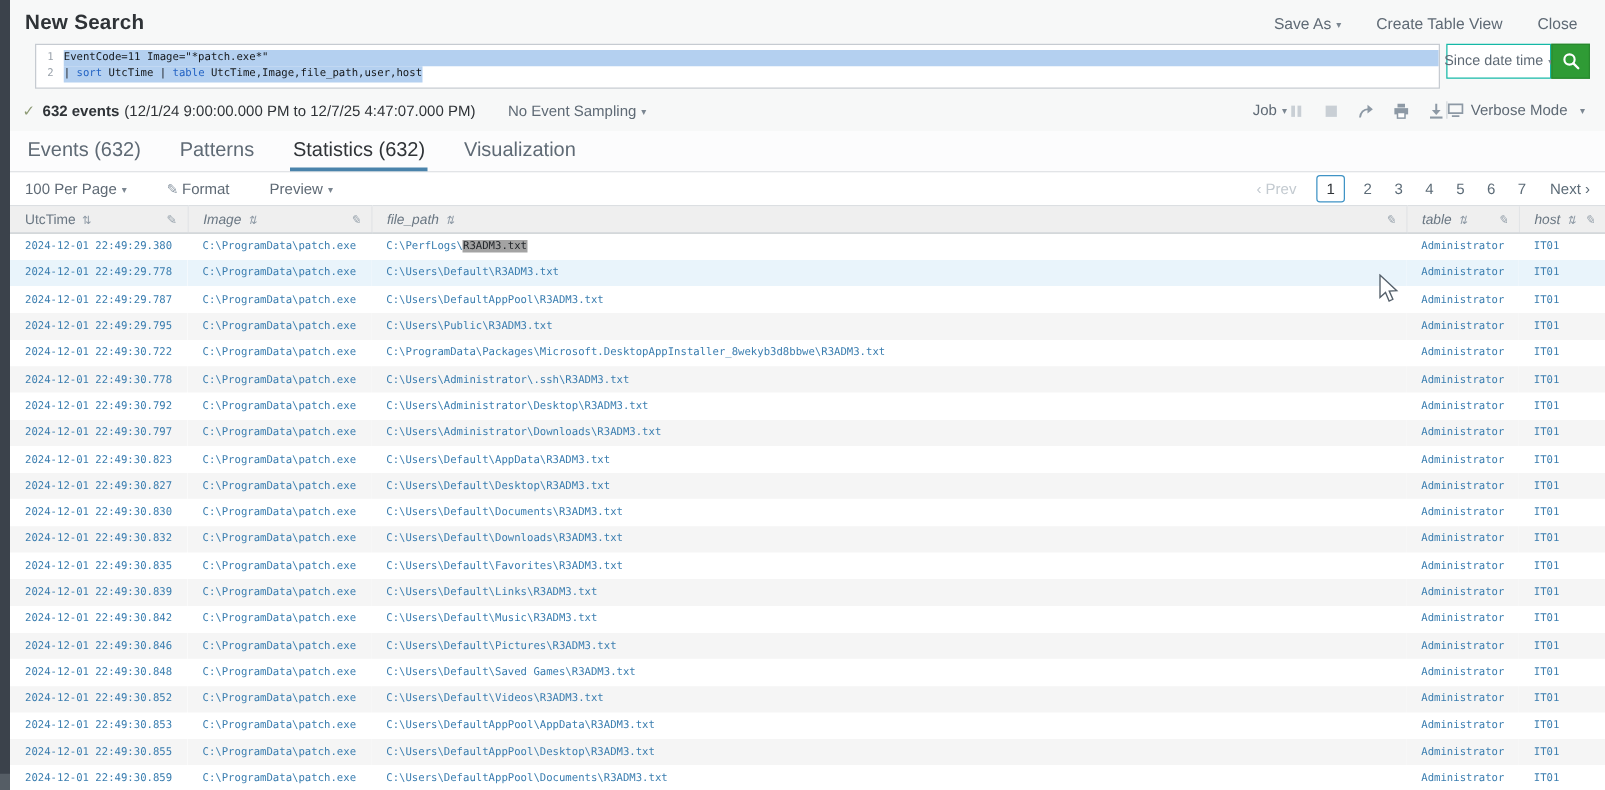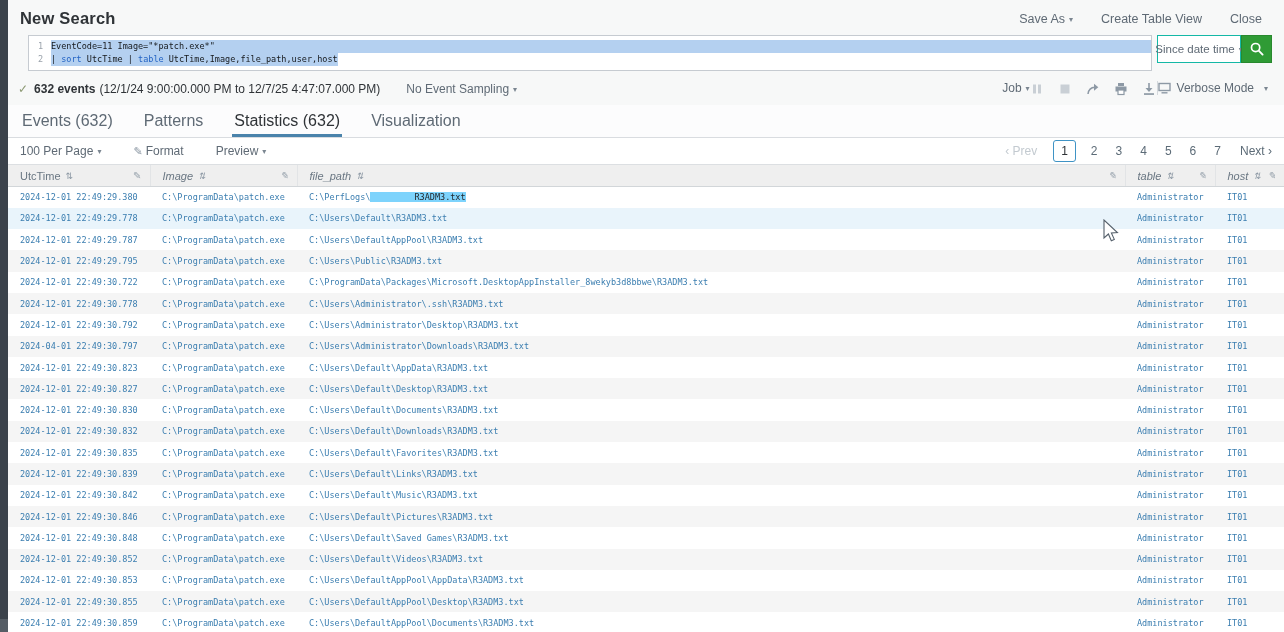--- a/index.html
+++ b/index.html
@@ -69,21 +69,21 @@
   th { background:#efefef; border-top:1px solid #dcdfe2; border-bottom:1px solid #d2d6d9;
     height:22px; font-size:11px; font-weight:normal; color:#697682; text-align:left; padding:0 8px 0 12px; }
   th + th { border-left:1px solid #e2e4e6;font-style:italic; }
   .th-inner { display:flex; align-items:center; }
   .sort { font-size:9px; color:#8b97a3; margin-left:5px; }
   .th-pencil { margin-left:auto; color:#98a3ad; font-size:10px; cursor:pointer; }
   td { height:21.3px; padding:0 8px 0 12px; font-family:"DejaVu Sans Mono","Liberation Mono",monospace;
     font-size:8.5px; color:#3b7eb0; white-space:nowrap; overflow:hidden; cursor:pointer; }
   tbody tr:nth-child(even) { background:#f5f5f5; }
   tbody tr.hover { background:#e9f4fb; }
-  .txt-sel { background:#7dd3fc; color:#24282c;padding-left:44px; }
+  .txt-sel { background:#a3a3a3; color:#24282c; }
 
   
   .cursor { position:absolute; left:1101px; top:219px; pointer-events:none; z-index:10; }
 </style>
 </head>
 <body>
 
 <div class="left-strip">
   <div class="strip-foot"></div>
 </div>
@@ -291,21 +291,21 @@
           <td>IT01</td>
         </tr>
         <tr>
           <td>2024-12-01 22:49:30.792</td>
           <td>C:\ProgramData\patch.exe</td>
           <td>C:\Users\Administrator\Desktop\R3ADM3.txt</td>
           <td>Administrator</td>
           <td>IT01</td>
         </tr>
         <tr>
-          <td>2024-04-01 22:49:30.797</td>
+          <td>2024-12-01 22:49:30.797</td>
           <td>C:\ProgramData\patch.exe</td>
           <td>C:\Users\Administrator\Downloads\R3ADM3.txt</td>
           <td>Administrator</td>
           <td>IT01</td>
         </tr>
         <tr>
           <td>2024-12-01 22:49:30.823</td>
           <td>C:\ProgramData\patch.exe</td>
           <td>C:\Users\Default\AppData\R3ADM3.txt</td>
           <td>Administrator</td>

